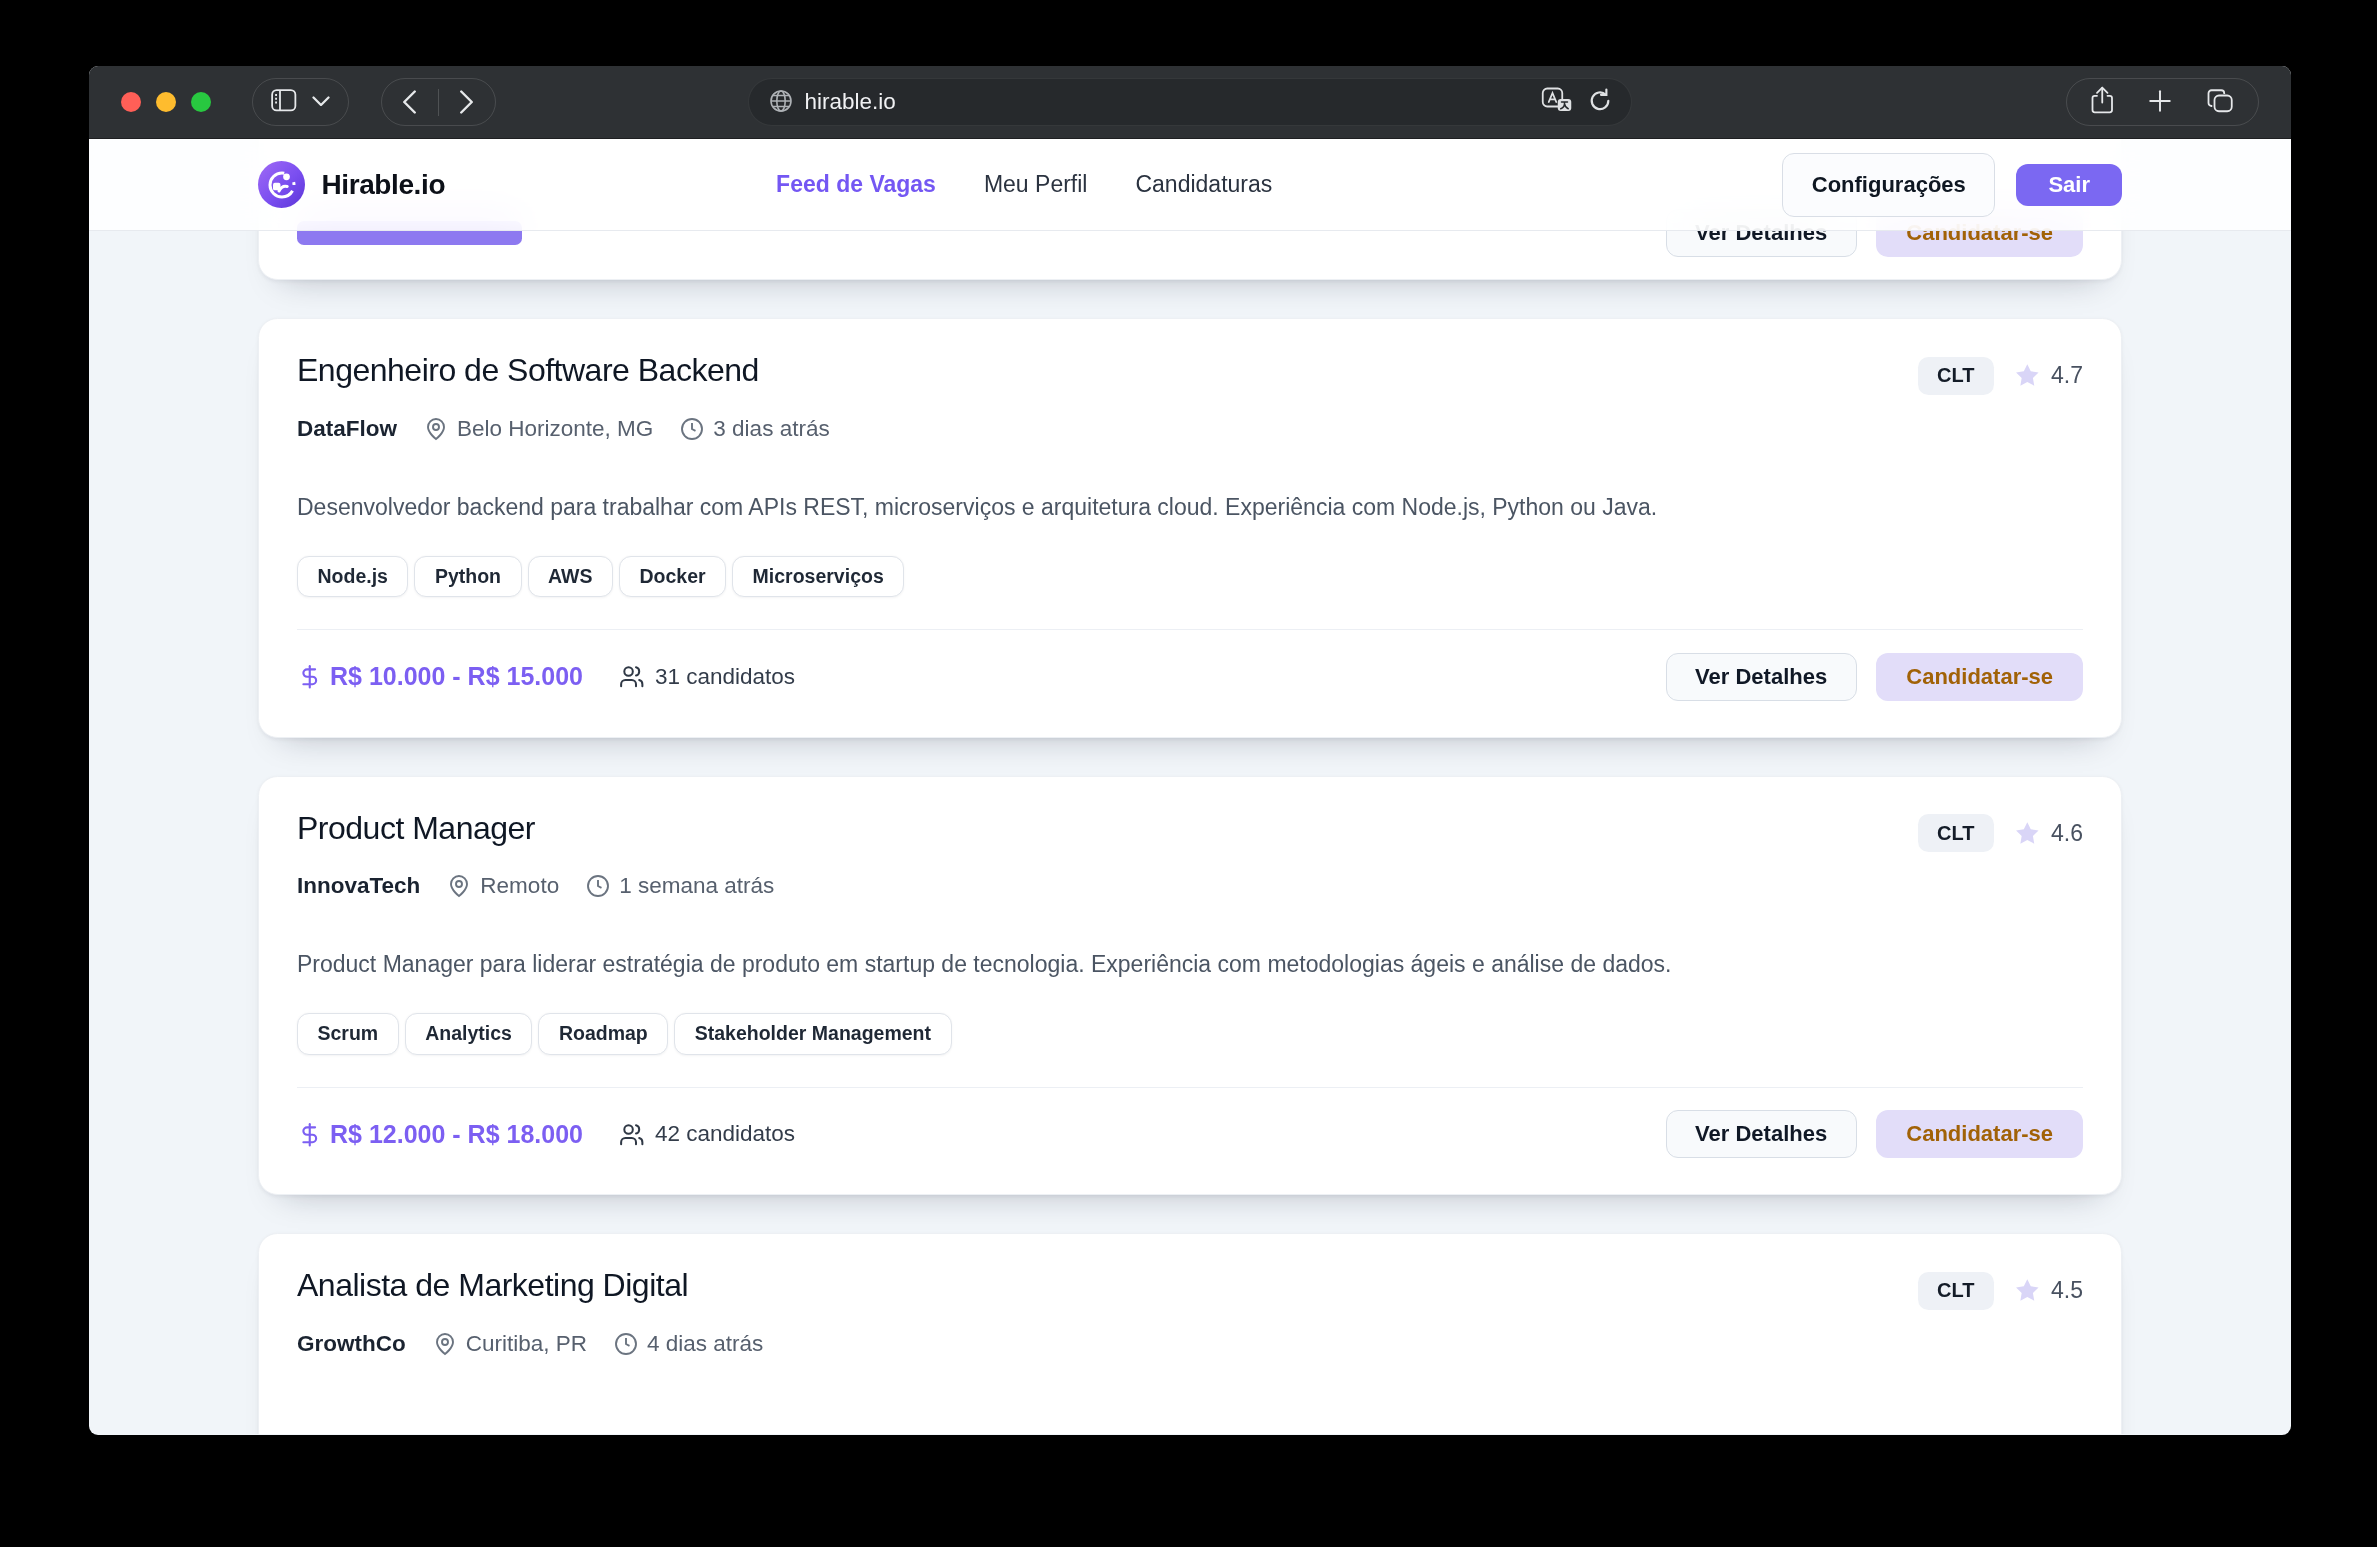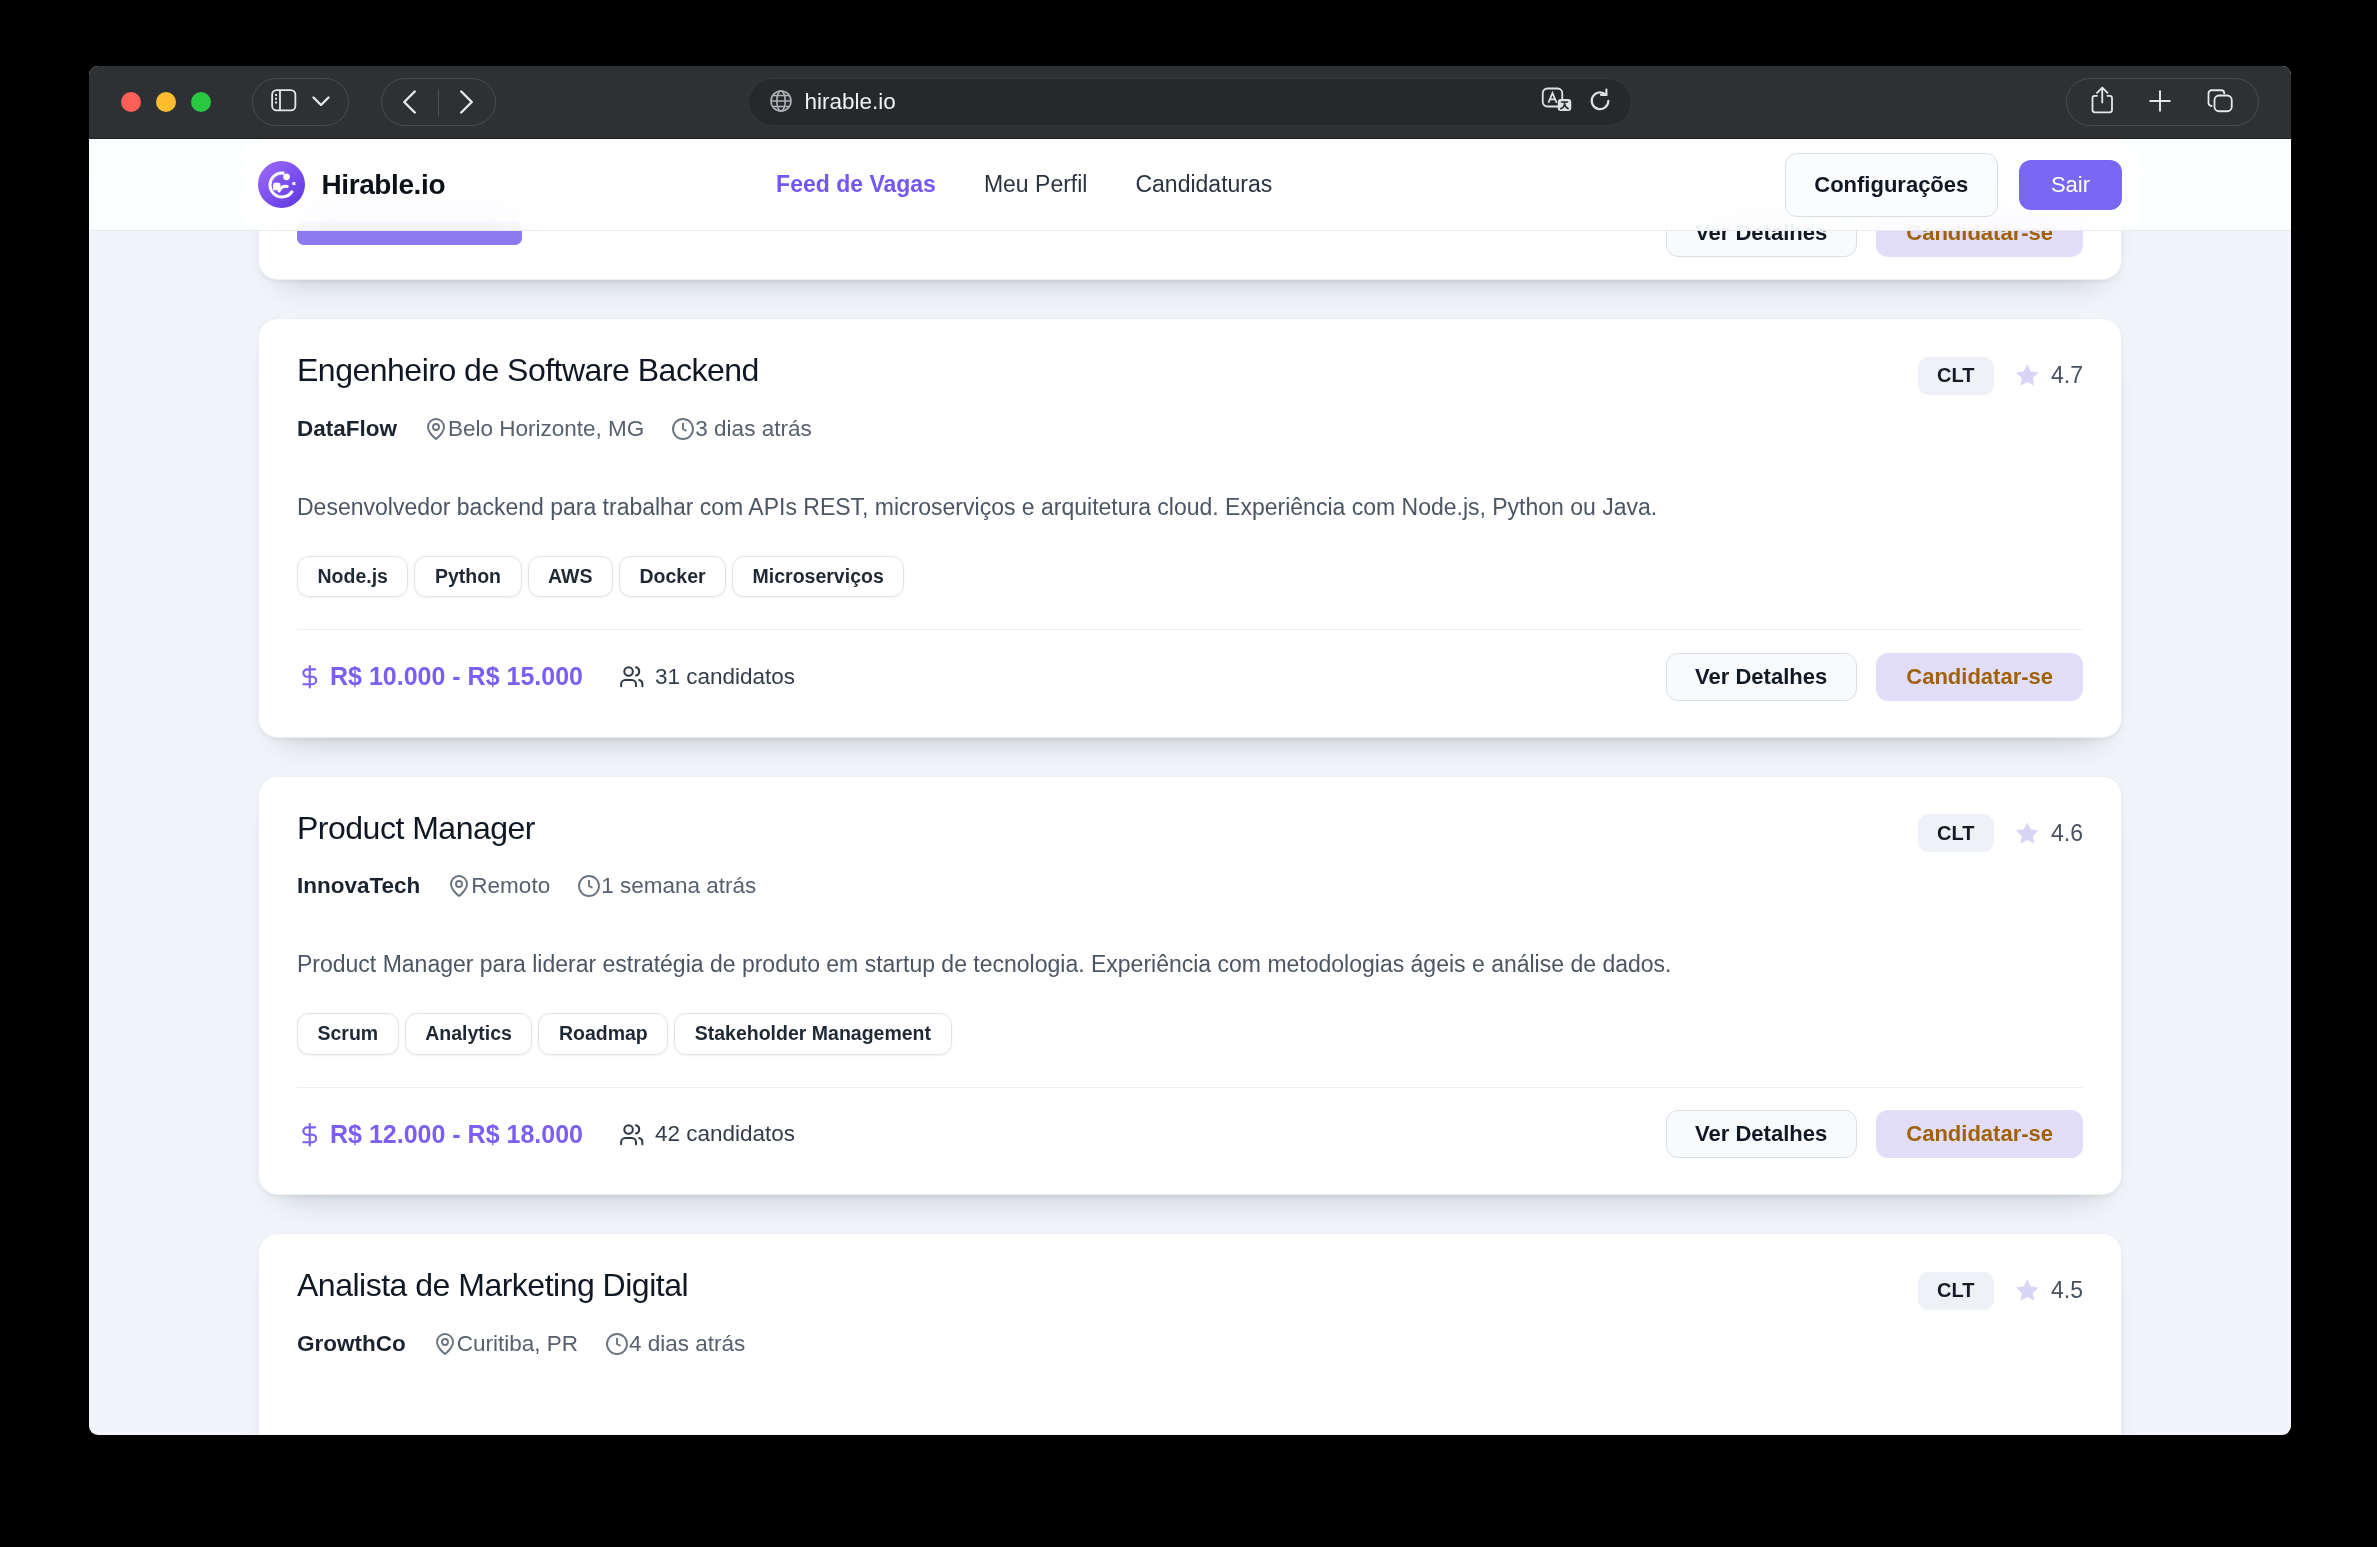--- a/index.html
+++ b/index.html
@@ -47,41 +47,41 @@
                 display:flex; align-items:center; justify-content:center; }
   .brand-name { font-size:28px; font-weight:800; color:#0c1018; letter-spacing:-0.4px; }
   .main-nav { display:flex; gap:48px; margin-left:331px; }
   .main-nav a { text-decoration:none; font-size:23px; color:#2b3340; font-weight:500; }
   .main-nav a.active { color:#7457f3; font-weight:600; }
   .header-actions { margin-left:auto; display:flex; gap:21px; align-items:center; }
   .btn { border:none; cursor:pointer; font-family:inherit; display:inline-flex;
          align-items:center; justify-content:center; border-radius:12px; }
   .btn-settings { height:64px; padding:0 28.6px; background:#fbfcfe; border:1.5px solid #d9dee6;
                   font-size:22px; font-weight:600; color:#0f1722; }
-  .btn-logout { height:50px; padding:0 32px; background:#7b68f2; color:#fff;
-                font-size:22px; font-weight:400; }
+  .btn-logout { height:42px; padding:0 32px; background:#7b68f2; color:#fff;
+                font-size:22px; font-weight:700; }
 
   
   .content { position:absolute; inset:0; overflow:hidden; }
   .feed { width:1864px; margin:0 auto; }
   .card { background:#fff; border-radius:19.5px; border:0.8px solid #edf0f4;
           box-shadow:0 19.5px 33px -22.5px rgba(15,23,42,.28), 0 1.5px 3.8px rgba(15,23,42,.05);
           padding:33px 38px 36px; }
   .card + .card { margin-top:38px; }
 
   .card-head { display:flex; align-items:flex-start; }
   .job-title { font-size:32px; font-weight:400; color:#0f1724; letter-spacing:-0.5px; }
   .badge-area { margin-left:auto; display:flex; align-items:center; gap:19.5px; padding-top:4.5px; }
   .contract-badge { background:#eef1f6; border-radius:10.5px; padding:7.5px 19.5px;
                     font-size:20px; font-weight:700; color:#141c28; }
   .rating { display:flex; align-items:center; gap:9px; font-size:23px; color:#485160; }
 
   .meta-row { display:flex; align-items:center; gap:27px; margin-top:21px; }
   .company { font-size:22.5px; font-weight:700; color:#1a2330; }
-  .meta-item { display:flex; align-items:center; gap:0; font-size:22.5px; color:#57606e; }
+  .meta-item { display:flex; align-items:center; gap:9px; font-size:22.5px; color:#57606e; }
   .meta-item svg { stroke:#6b7480; }
 
   .job-desc { margin-top:50px; font-size:23px; color:#4b5563; line-height:1.35; }
 
   .tags { display:flex; gap:6px; margin-top:33px; flex-wrap:wrap; }
   .tag { border:1.1px solid #e0e4ea; border-radius:12px; padding:8.3px 19.5px;
          font-size:19.5px; font-weight:600; color:#1f2835; background:#fff;
          box-shadow:0 0.8px 2.3px rgba(15,23,42,.05); }
 
   .divider { border:none; border-top:1.5px solid #eceff4; margin-top:32px; }

